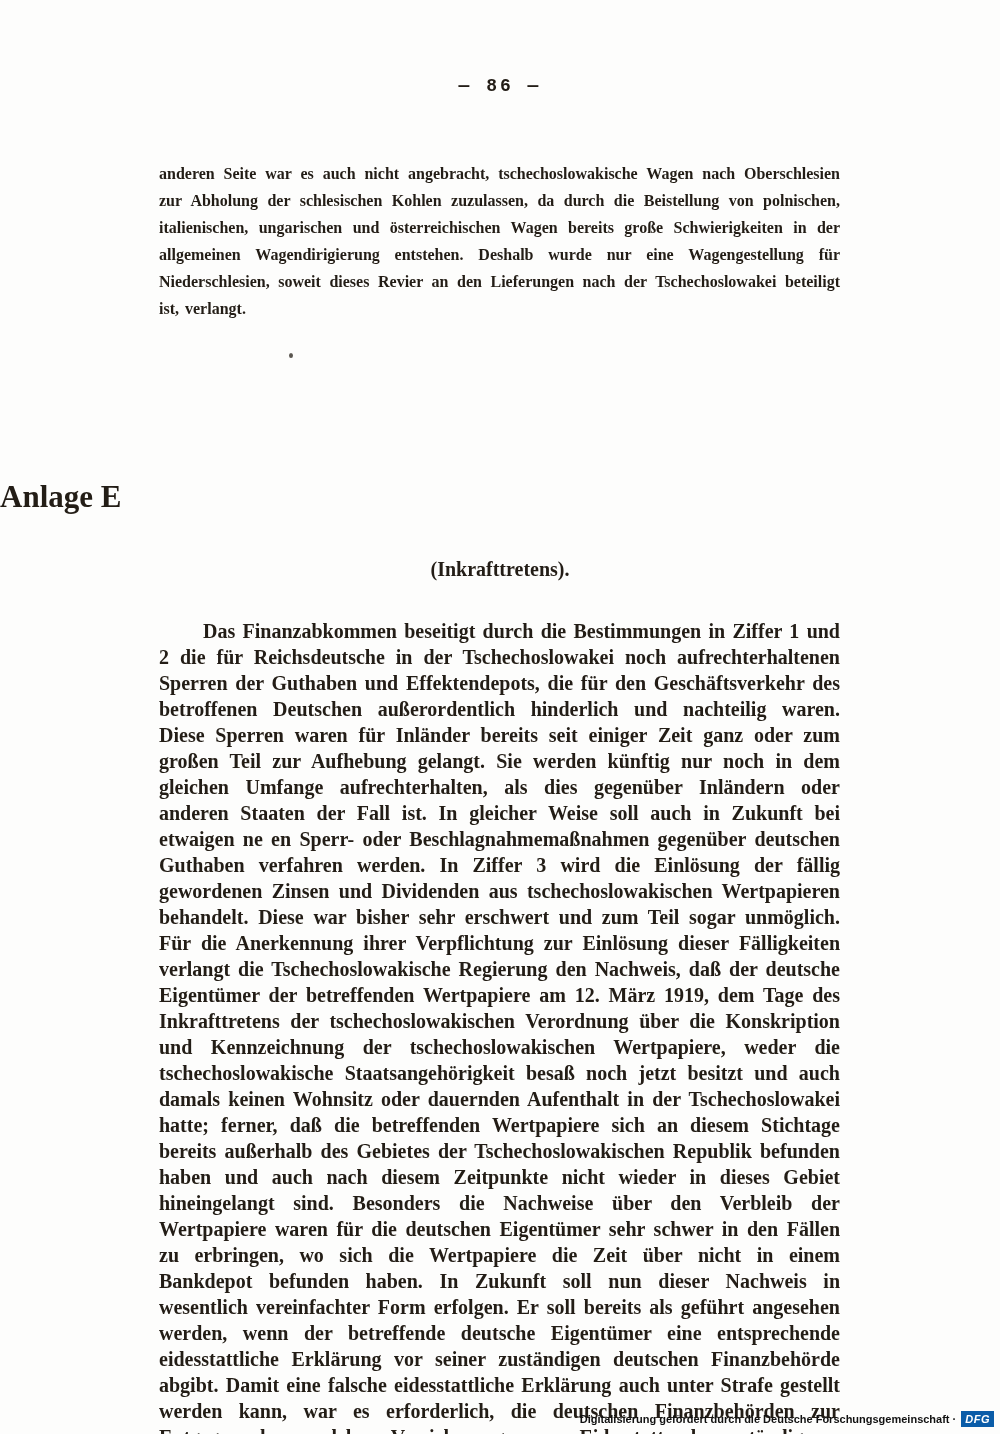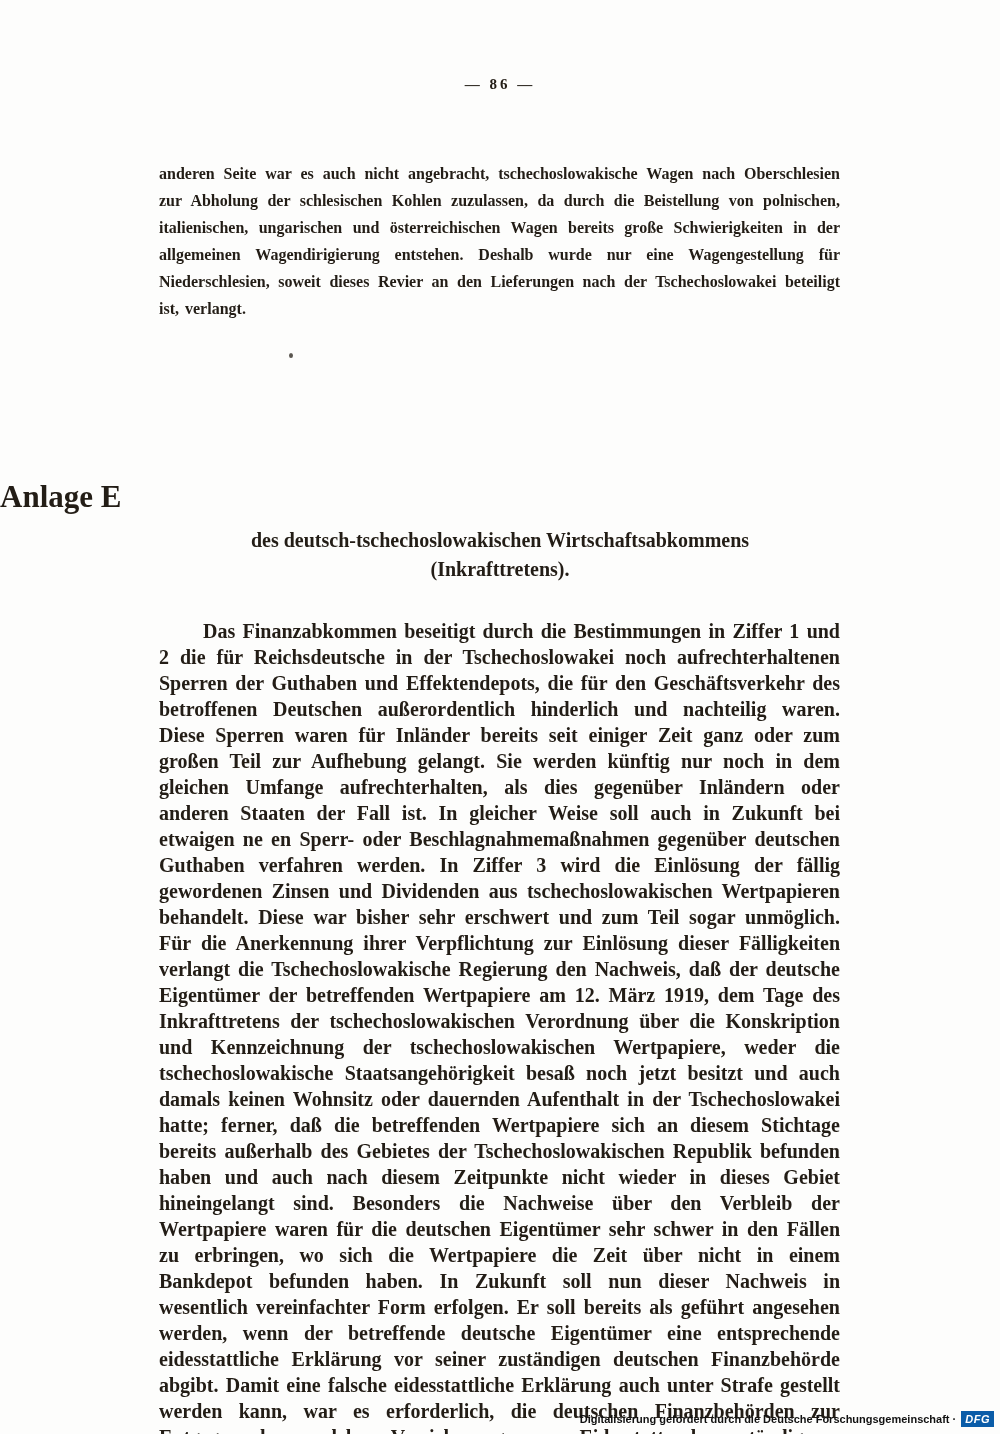--- a/index.html
+++ b/index.html
@@ -20,23 +20,24 @@
     background: var(--paper);
     color: var(--ink);
     overflow: hidden;
   }
   .page-number {
     position: absolute;
     top: 76px;
     left: 0;
     right: 0;
     text-align: center;
-    font-size: 15px;
+    font-size: 18px;
     font-weight: bold;
     letter-spacing: 3px;
+    font-family: Liberation Mono, monospace;
   }
   .para {
     position: absolute;
     left: 159px;
     width: 681px;
     text-align: justify;
     font-weight: bold;
     color: var(--ink);
     word-spacing: 2px;
     hyphens: auto;
@@ -114,21 +115,21 @@
 
   <div class="page-number">—  86  —</div>
 
   <p class="para top-para">anderen Seite war es auch nicht angebracht, tschechoslowakische Wagen nach Oberschlesien zur Abholung der schlesischen Kohlen zuzulassen, da durch die Beistellung von polnischen, italienischen, ungarischen und österreichischen Wagen bereits große Schwierigkeiten in der allgemeinen Wagendirigierung entstehen. Deshalb wurde nur eine Wagengestellung für Niederschlesien, soweit dieses Revier an den Lieferungen nach der Tschechoslowakei beteiligt ist, verlangt.</p>
 
   <span class="ink-speck"></span>
 
   <h1 class="annex-title">Anlage E</h1>
 
   <h2 class="annex-subtitle">
-    <span>des deutsch-tschechoslowakischen Wirtschaftsabkommens</span><br>
+    <br>
     <span>(Inkrafttretens).</span>
   </h2>
 
   <p class="para body-para">Das Finanzabkommen beseitigt durch die Bestimmungen in Ziffer 1 und 2 die für Reichsdeutsche in der Tschechoslowakei noch aufrechterhaltenen Sperren der Guthaben und Effektendepots, die für den Geschäftsverkehr des betroffenen Deutschen außerordentlich hinderlich und nachteilig waren.  Diese Sperren waren für Inländer bereits seit einiger Zeit ganz oder zum großen Teil zur Aufhebung gelangt.  Sie werden künftig nur noch in dem gleichen Umfange aufrechterhalten, als dies gegenüber Inländern oder anderen Staaten der Fall ist.  In gleicher Weise soll auch in Zukunft bei etwaigen ne en Sperr- oder Beschlagnahmemaßnahmen gegenüber deutschen Guthaben verfahren werden.  In Ziffer 3 wird die Einlösung der fällig gewordenen Zinsen und Dividenden aus tschechoslowakischen Wertpapieren behandelt.  Diese war bisher sehr erschwert und zum Teil sogar unmöglich.  Für die Anerkennung ihrer Verpflichtung zur Einlösung dieser Fälligkeiten verlangt die Tschechoslowakische Regierung den Nachweis, daß der deutsche Eigentümer der betreffenden Wertpapiere am 12. März 1919, dem Tage des Inkrafttretens der tschechoslowakischen Verordnung über die Konskription und Kennzeichnung der tschechoslowakischen Wertpapiere, weder die tschechoslowakische Staatsangehörigkeit besaß noch jetzt besitzt und auch damals keinen Wohnsitz oder dauernden Aufenthalt in der Tschechoslowakei hatte; ferner, daß die betreffenden Wertpapiere sich an diesem Stichtage bereits außerhalb des Gebietes der Tschechoslowakischen Republik befunden haben und auch nach diesem Zeitpunkte nicht wieder in dieses Gebiet hineingelangt sind.  Besonders die Nachweise über den Verbleib der Wertpapiere waren für die deutschen Eigentümer sehr schwer in den Fällen zu erbringen, wo sich die Wertpapiere die Zeit über nicht in einem Bankdepot befunden haben.  In Zukunft soll nun dieser Nachweis in wesentlich vereinfachter Form erfolgen.  Er soll bereits als geführt angesehen werden, wenn der betreffende deutsche Eigentümer eine entsprechende eidesstattliche Erklärung vor seiner zuständigen deutschen Finanzbehörde abgibt.  Damit eine falsche eidesstattliche Erklärung auch unter Strafe gestellt werden kann, war es erforderlich, die deutschen Finanzbehörden zur Entgegennahme solcher Versicherungen an Eidesstatt als zuständig zu erklären.  Dies ist durch Aufnahme einer entsprechenden Bestimmung in das Abkommen geschehen.  Nach erfolgter Abgabe der eidesstattlichen Versicherung erhalten</p>
 
   <div class="footer-credit">
     <span>Digitalisierung gefördert durch die Deutsche Forschungsgemeinschaft ·</span>
     <span class="dfg-logo">DFG</span>
   </div>
 

